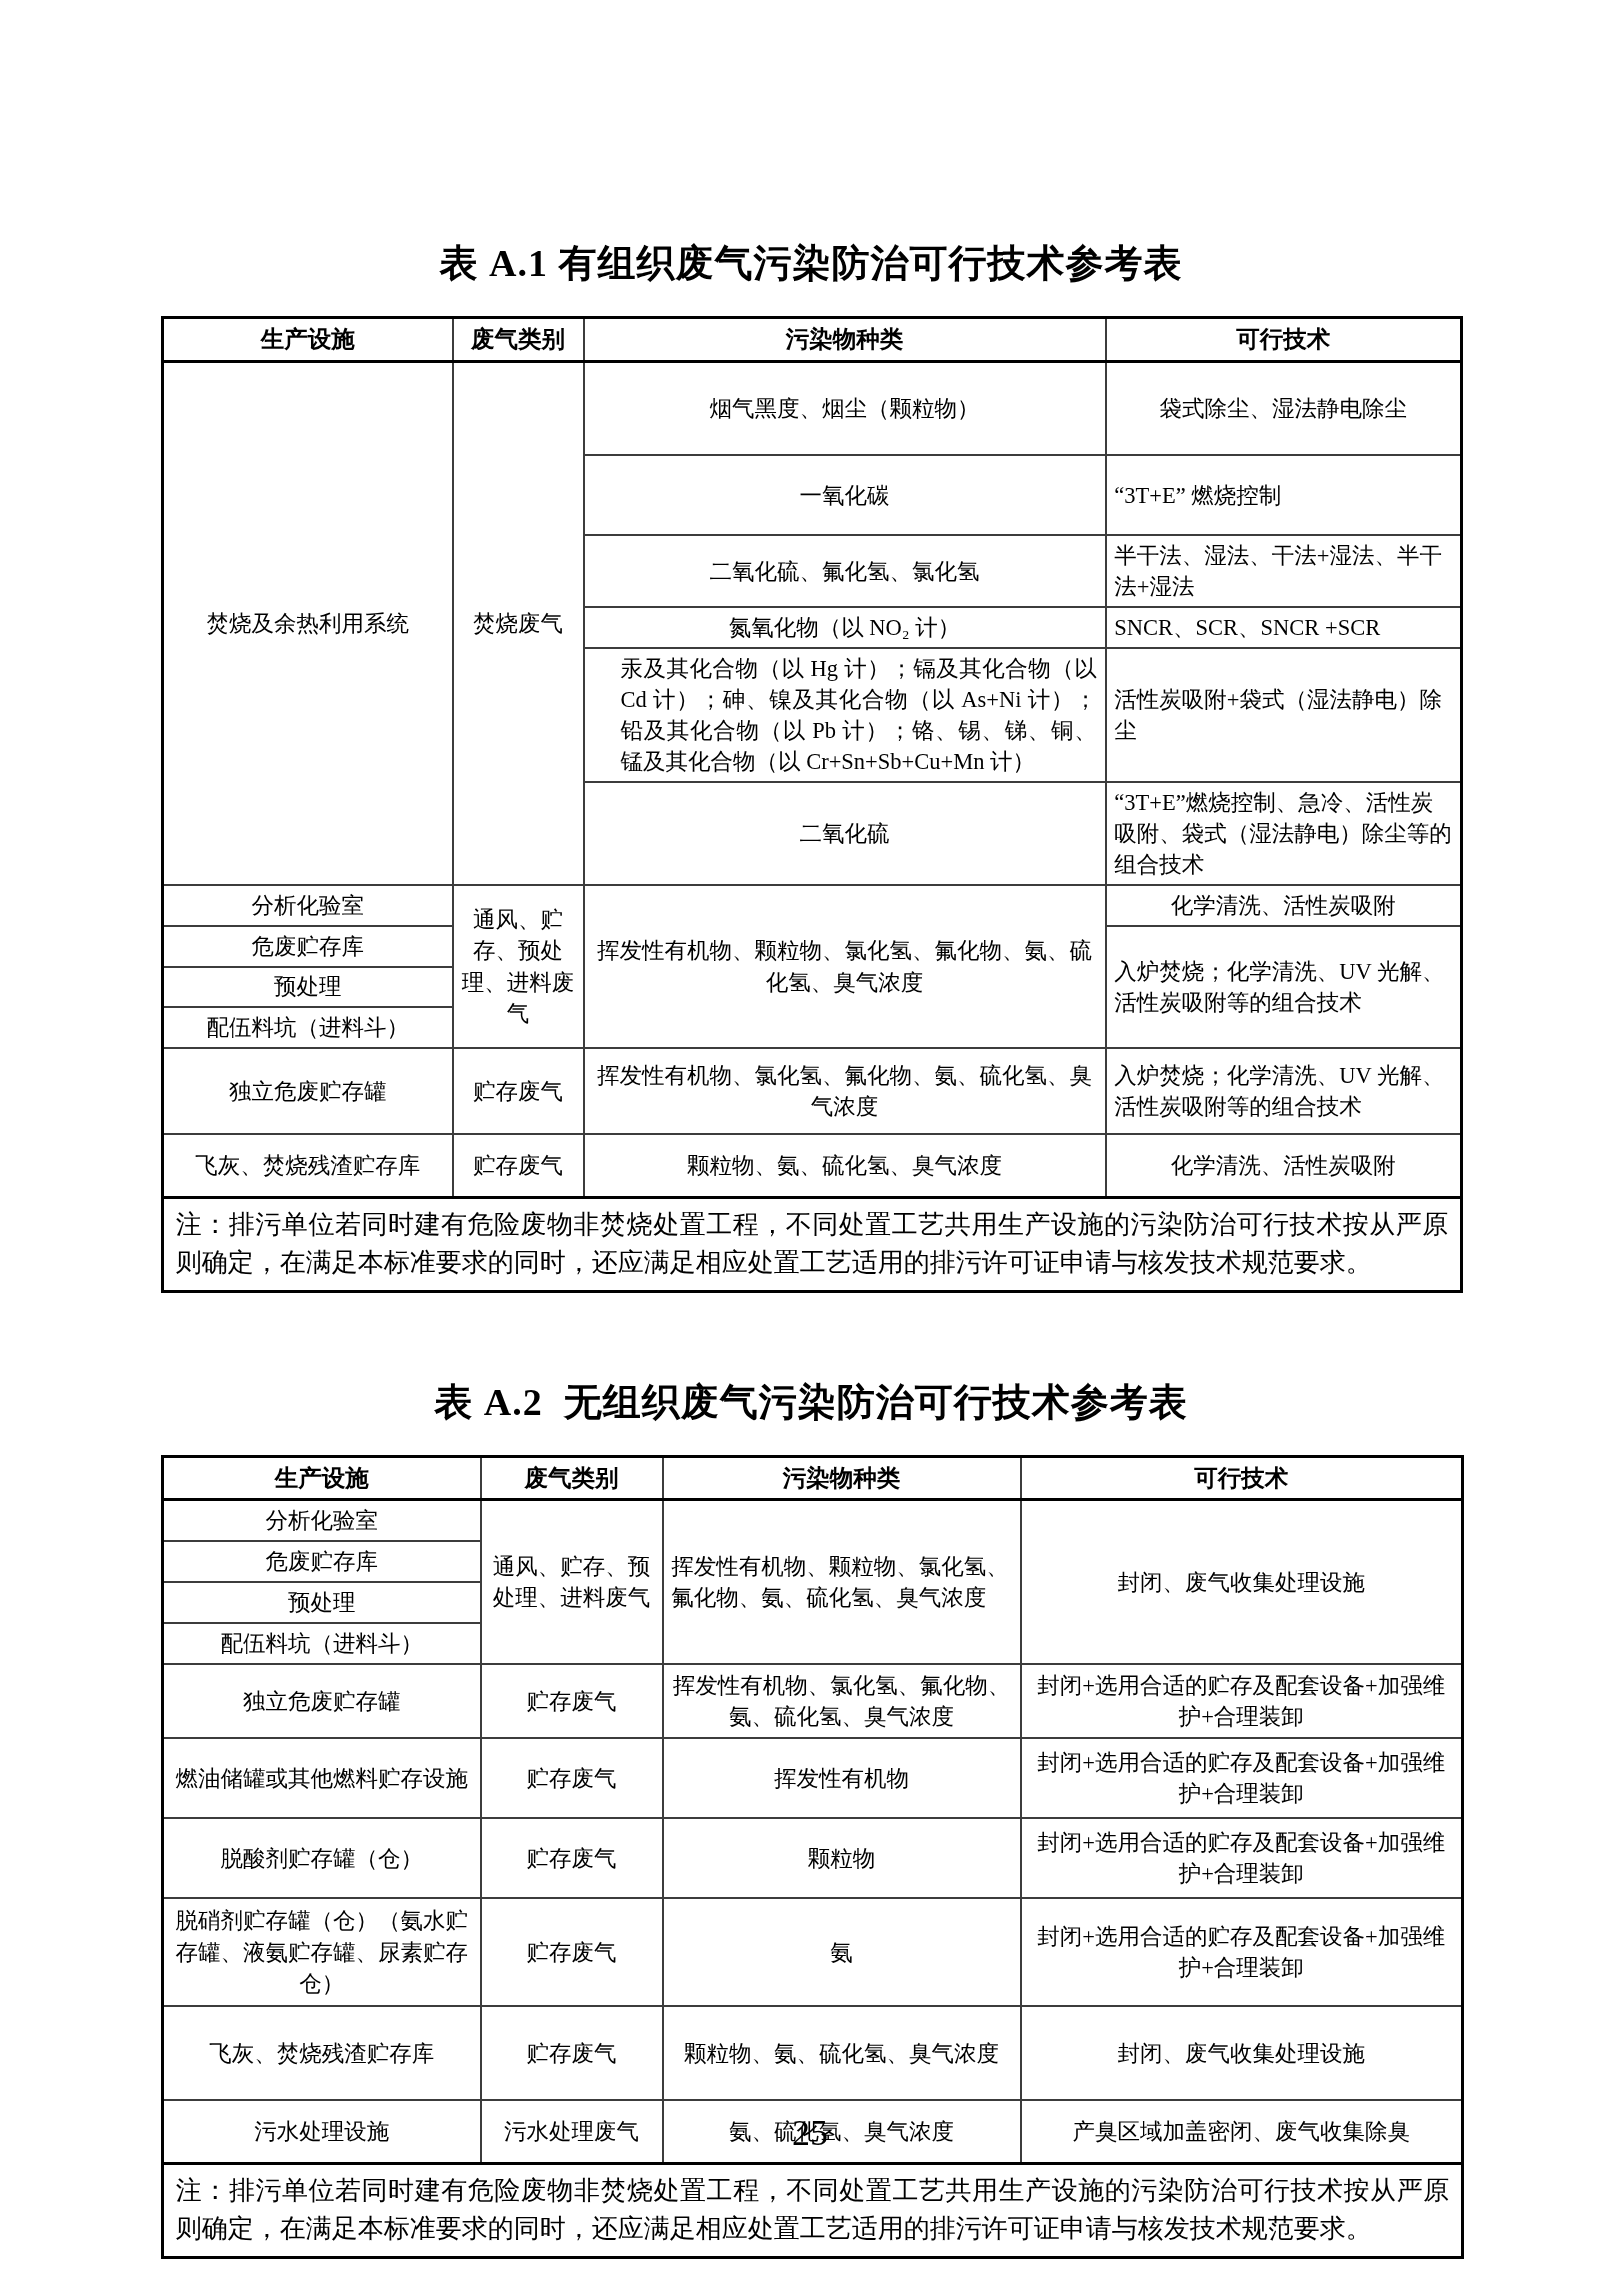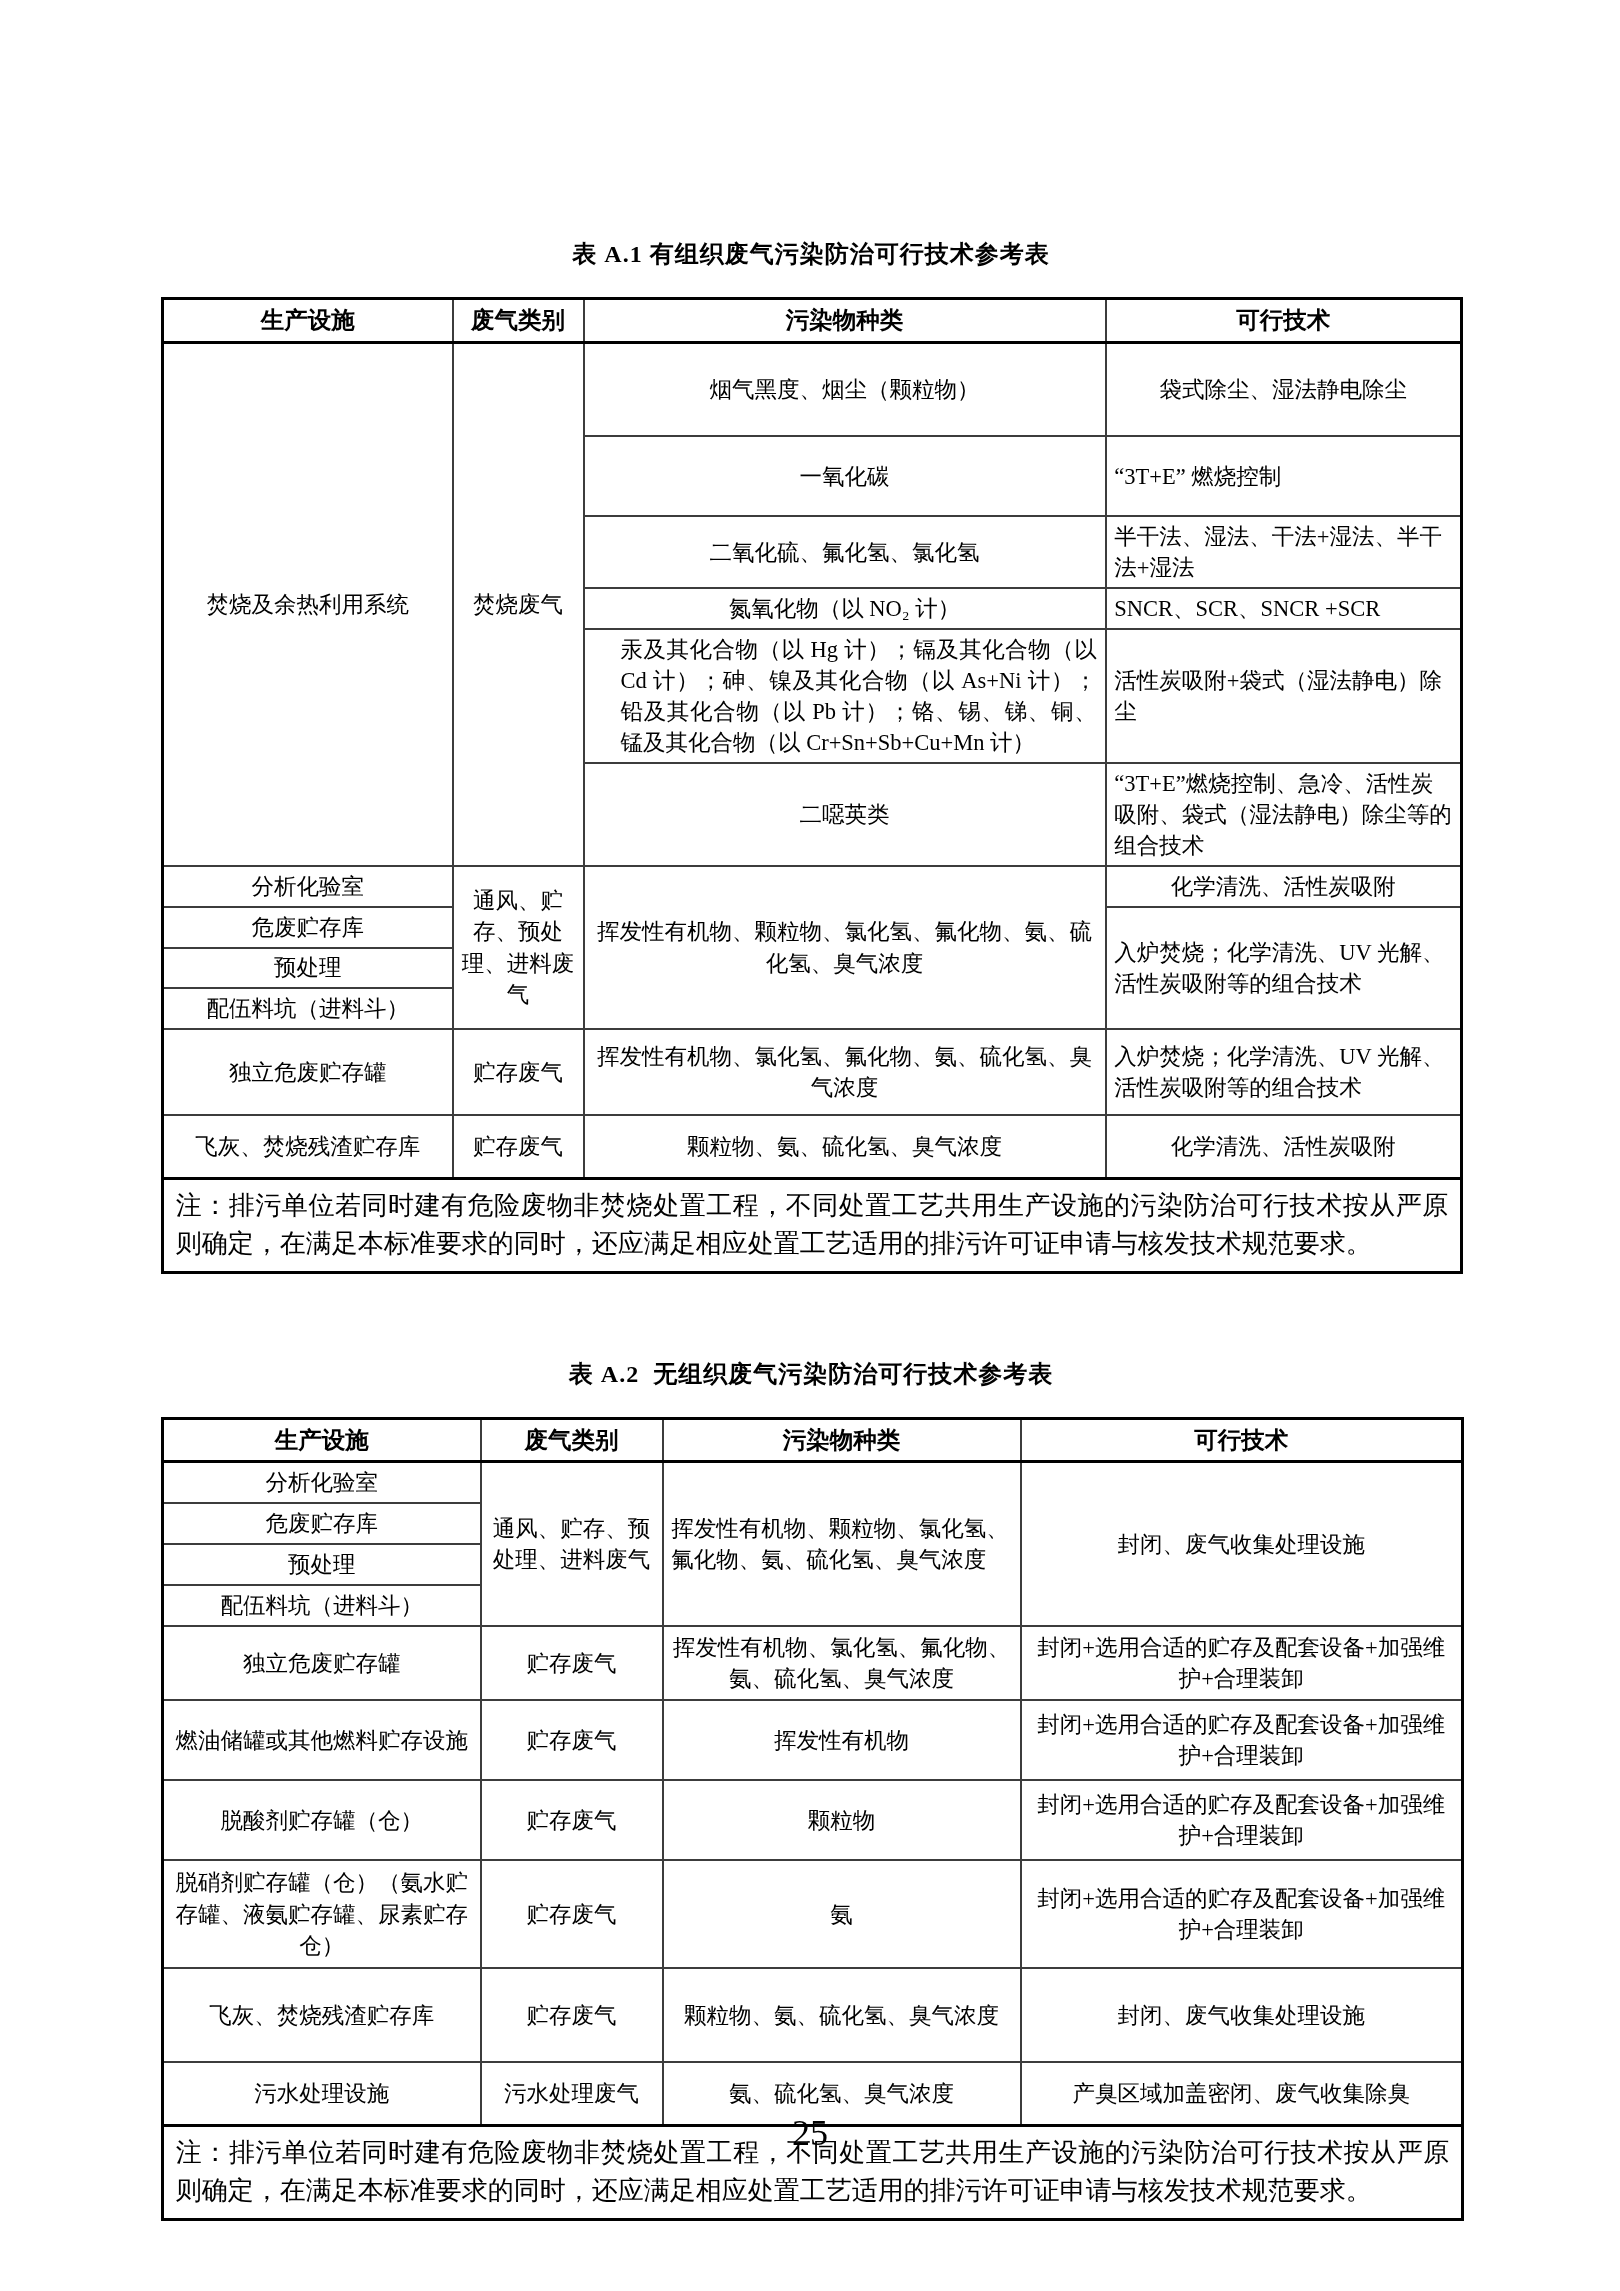--- a/index.html
+++ b/index.html
@@ -15,21 +15,21 @@
   }
   .content {
     position: absolute;
     left: 161px;
     top: 0;
     width: 1300px;
   }
   .table-caption {
     text-align: center;
     font-weight: bold;
-    font-size: 24px;
+    font-size: 38px;
     white-space: pre-wrap;
     letter-spacing: 1px;
   }
   .caption-a1 { padding-top: 238px; }
   .caption-a2 { padding-top: 84px; }
   table {
     width: 100%;
     border-collapse: collapse;
     table-layout: fixed;
     border: 3.9px solid #000;
@@ -108,21 +108,21 @@
         </tr>
         <tr style="height:41px">
           <td>氮氧化物（以 NO₂ 计）</td>
           <td class="tl">SNCR、SCR、SNCR +SCR</td>
         </tr>
         <tr style="height:106px">
           <td class="tj">汞及其化合物（以 Hg 计）；镉及其化合物（以 Cd 计）；砷、镍及其化合物（以 As+Ni 计）；铅及其化合物（以 Pb 计）；铬、锡、锑、铜、锰及其化合物（以 Cr+Sn+Sb+Cu+Mn 计）</td>
           <td class="tl">活性炭吸附+袋式（湿法静电）除尘</td>
         </tr>
         <tr style="height:86px">
-          <td>二噁英类</td>
+          <td>二氧化硫</td>
           <td class="tl">“3T+E”燃烧控制、急冷、活性炭吸附、袋式（湿法静电）除尘等的组合技术</td>
         </tr>
         <tr style="height:37px">
           <td>分析化验室</td>
           <td rowspan="4">通风、贮存、预处理、进料废气</td>
           <td rowspan="4">挥发性有机物、颗粒物、氯化氢、氟化物、氨、硫化氢、臭气浓度</td>
           <td>化学清洗、活性炭吸附</td>
         </tr>
         <tr style="height:37px">
           <td>危废贮存库</td>

